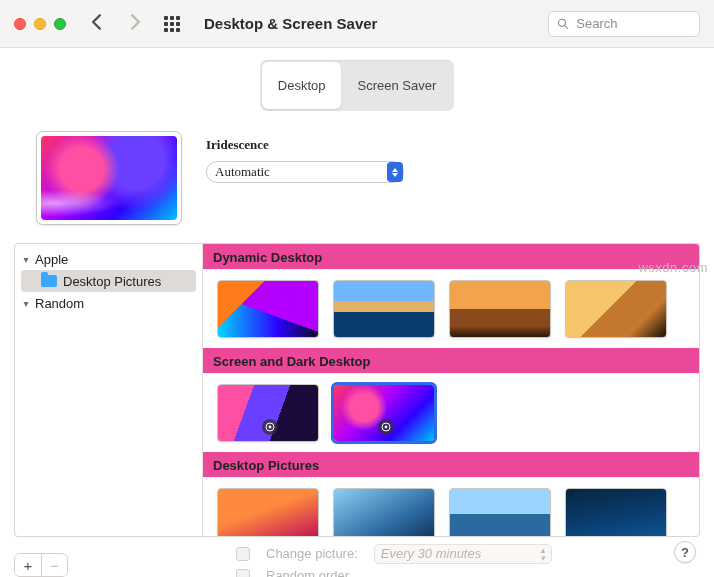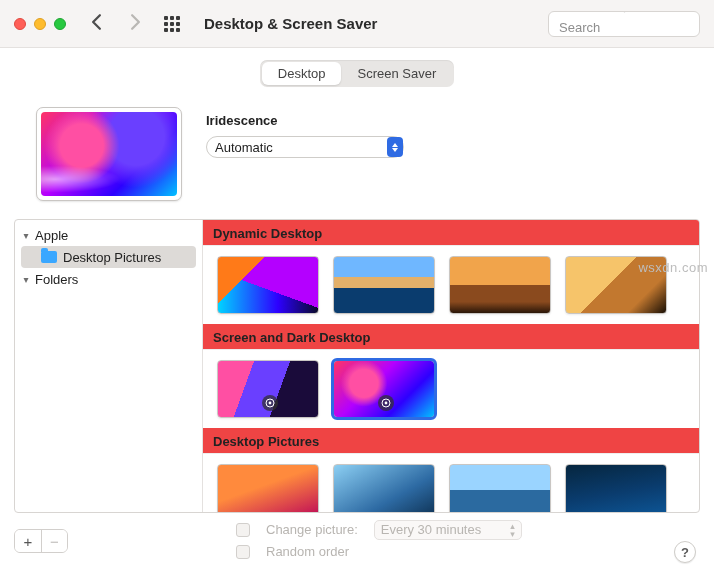--- a/index.html
+++ b/index.html
@@ -32,32 +32,31 @@
                grid-template-rows: repeat(3,4px); gap: 2px; }
   .apps-icon span { width:4px;height:4px;background:#3a3a3a;border-radius:1px; }
   .title { margin-left: 14px; font-weight: 600; font-size: 15px; color: #2b2b2b; }
   .spacer { flex: 1; }
   .search {
     width: 152px; height: 26px;
     background: #fff;
     border: 1px solid #d8d5d2; border-radius: 6px;
     display: flex; align-items: center; padding: 0 8px; gap: 6px;
     color: #8e8e8e;
-    flex-direction: column;
   }
   .search input { border:none; outline:none; width:100%; font-size:13px; color:#333; background:transparent; }
   .search input::placeholder { color:#8e8e8e; }
   
   .tabbar { display:flex; justify-content:center; margin-top: 12px; }
   .segmented {
     display:flex; background:#e8e6e4; border-radius:7px; padding:2px;
     box-shadow: inset 0 1px 1px rgba(0,0,0,.06);
   }
   .segmented button {
-    border:none; background:transparent; font-size:13px; padding:4px 16px;
+    border:none; background:transparent; font-size:13px; padding:16px 16px;
     border-radius:6px; color:#444; cursor:pointer;
   }
   .segmented button.active { background:#fff; box-shadow:0 1px 2px rgba(0,0,0,.12); font-weight:500; }
   
   .preview-row { display:flex; align-items:flex-start; padding: 20px 30px 10px 36px; gap:24px; }
   .preview-frame {
     width: 146px; height: 94px; border-radius:7px; border:1px solid #c9c6c3;
     padding:4px; background:#fff; box-shadow:0 1px 2px rgba(0,0,0,.1);
   }
   .preview-img {
@@ -65,21 +64,21 @@
     background:
       radial-gradient(circle at 30% 40%, #ff4fa3 0 20%, transparent 35%),
       radial-gradient(circle at 70% 30%, #6a3fff 0 25%, transparent 45%),
       linear-gradient(135deg, #ff3366 0%, #b400ff 40%, #2d00ff 70%, #00c2ff 100%);
     position:relative;
   }
   .preview-img::after{
     content:""; position:absolute; inset:0;
     background: radial-gradient(ellipse 120% 40% at 10% 80%, rgba(255,255,255,.6) 0%, transparent 40%);
   }
-  .preview-meta { flex:1; padding-top:6px; }
+  .preview-meta { flex:1; padding-top:6px;font-family:Liberation Serif, serif; }
   .preview-meta .name { font-weight:600; margin-bottom:8px; }
   .select {
     width: 198px; height:22px; background:#fff; border:1px solid #cfcdc9;
     border-radius:11px; display:flex; align-items:center; justify-content:space-between;
     padding-left:8px; font-size:13px;
   }
   .select .ar {
     width:16px; height:20px; background:#2f6be3; border-radius:4px;
     display:flex; flex-direction:column; align-items:center; justify-content:center;
     gap:1px;
@@ -99,21 +98,21 @@
     display:flex; align-items:center; height:22px; padding-left:6px; gap:4px; cursor:default;
   }
   .tree-row .disc { font-size:10px; color:#6e6e6e; width:10px; display:flex; justify-content:center;}
   .tree-child { padding-left:26px; height:22px; display:flex; align-items:center; gap:6px; }
   .tree-child.selected { background:#dddad7; border-radius:4px; margin:0 6px; padding-left:20px;}
   .folder-icon { width:16px; height:12px; background:#3aa7ff; border-radius:2px; position:relative; }
   .folder-icon::before{content:"";position:absolute;top:-3px;left:0;width:7px;height:4px;background:#3aa7ff;border-radius:2px 2px 0 0;}
   .color-wheel{ width:14px;height:14px;border-radius:50%;
     background:conic-gradient(red,orange,yellow,lime,cyan,blue,magenta,red);}
   .content { flex:1; overflow-y:auto; }
-  .section-title { font-weight:600; padding:6px 10px 4px; border-bottom:1px solid #eee; background:#ef4444;}
+  .section-title { font-weight:600; padding:6px 10px 4px; border-bottom:1px solid #eee; background:#ec4899;}
   .thumb-row { display:flex; gap:14px; padding:10px 14px; }
   .thumb {
     width:102px; height:58px; border-radius:4px; border:1px solid #c9c6c3;
     box-shadow:0 1px 2px rgba(0,0,0,.08); position:relative; overflow:hidden;
   }
   .thumb.sel { outline:3px solid #2f6be3; outline-offset:-1px; }
   .thumb .badge{
     position:absolute; bottom:6px; left:44px; width:16px;height:16px;border-radius:50%;
     background:rgba(50,50,50,.75); display:flex;align-items:center;justify-content:center;
   }
@@ -142,23 +141,24 @@
     display:flex; align-items:center;
     padding:6px 14px 0 14px; gap:0;
   }
   .pm-btns{ display:flex; border:1px solid #d2cfcc; border-radius:6px; overflow:hidden; }
   .pm-btns button{ width:26px;height:22px;border:none;background:#fff;font-size:15px;color:#555;cursor:pointer;}
   .pm-btns button + button{ border-left:1px solid #d2cfcc; color:#bdbbb8; }
   .opts { margin-left:168px; color:#b8b5b1; line-height:22px; }
   .opts .row{ display:flex; align-items:center; gap:16px; }
   .chk{ width:14px;height:14px;border:1px solid #d2cfcc;border-radius:3px;background:#f4f2f0;}
   .interval{
-    width:148px;height:20px;border:1px solid #e4e1df;border-radius:5px;
+    width:178px;height:20px;border:1px solid #e4e1df;border-radius:5px;
     display:flex;align-items:center;justify-content:space-between;padding:0 6px;color:#b8b5b1;
     background:#faf8f7;
+    font-style:italic;
   }
   .interval .car{ font-size:9px; line-height:8px; color:#bdbbb8; display:flex;flex-direction:column;}
   .help{
     position:absolute; right:18px; bottom:14px; width:22px;height:22px;border-radius:50%;
     border:1px solid #cfcdc9; display:flex;align-items:center;justify-content:center;
     font-weight:600;color:#5a5a5a;background:#fff;box-shadow:0 1px 1px rgba(0,0,0,.08);
   }
   .watermark{
     position:absolute; right:6px; top:260px; font-size:13px; color:#bdbdbd;
     transform:none; letter-spacing:.5px;
@@ -232,21 +232,21 @@
     <div class="tree-row">
       <span class="disc">▾</span>
       <span>Apple</span>
     </div>
     <div class="tree-child selected">
       <span class="folder-icon"></span>
       <span>Desktop Pictures</span>
     </div>
     <div class="tree-row">
       <span class="disc">▾</span>
-      <span>Folders</span>
+      <span>Random</span>
     </div>
   </div>
 
   <div class="content">
     <div class="section-title">Dynamic Desktop</div>
     <div class="thumb-row">
       <div class="thumb g-bigsur"></div>
       <div class="thumb g-catalina"></div>
       <div class="thumb g-dune"></div>
       <div class="thumb g-dune2"></div>

